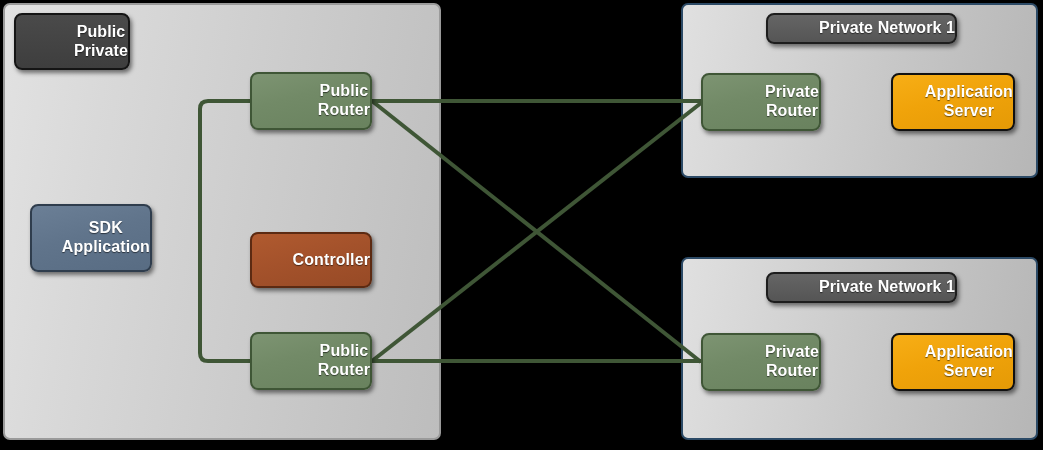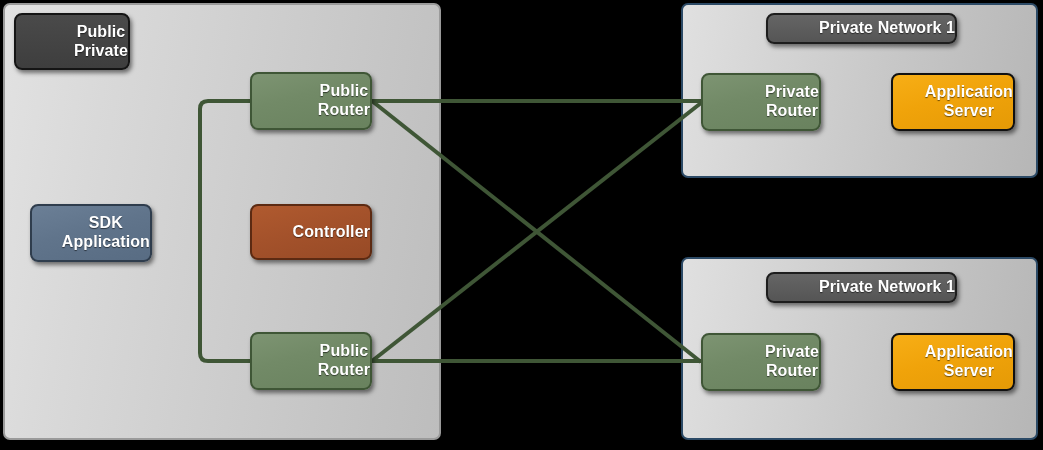--- a/index.html
+++ b/index.html
@@ -65,33 +65,34 @@
   }
 
   
   .n-router{
     background:linear-gradient(165deg,#7d9472 0%,#728a67 40%,#69825e 100%);
     border:2px solid #3f5636;
   }
   .n-controller{
     background:linear-gradient(165deg,#b05a2f 0%,#a4522b 45%,#974a26 100%);
     border:2px solid #5c2a12;
+    margin-top:28px;
   }
   .n-sdk{
     background:linear-gradient(165deg,#6b7f96 0%,#60748b 45%,#586c83 100%);
     border:2px solid #2f3d4d;
   }
   .n-appserver{
     background:linear-gradient(165deg,#f7ae16 0%,#f0a30a 45%,#e59a06 100%);
     border:2px solid #111111;
   }
 
   
   #public-internet-label{left:14px;top:13px;width:116px;height:57px;}
-  #sdk-application{left:30px;top:204px;width:122px;height:58px;}
+  #sdk-application{left:30px;top:204px;width:122px;height:68px;}
   #public-router-top{left:250px;top:72px;width:122px;height:58px;}
   #public-router-bottom{left:250px;top:332px;width:122px;height:58px;}
   #controller{left:250px;top:204px;width:122px;height:56px;}
 
   #pn1-label{left:766px;top:13px;width:191px;height:31px;font-size:16px;}
   #pn1-private-router{left:701px;top:73px;width:120px;height:58px;}
   #pn1-app-server{left:891px;top:73px;width:124px;height:58px;}
 
   #pn2-label{left:766px;top:272px;width:191px;height:31px;font-size:16px;}
   #pn2-private-router{left:701px;top:333px;width:120px;height:58px;}

